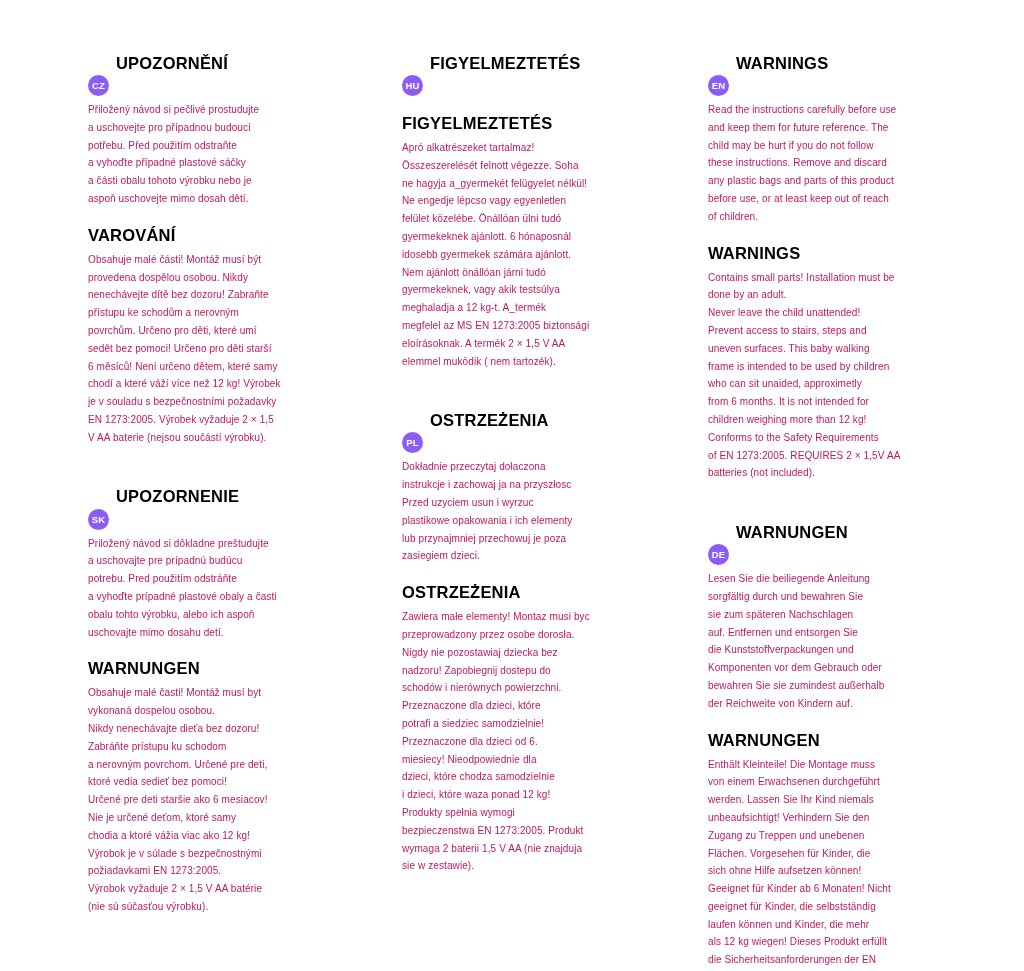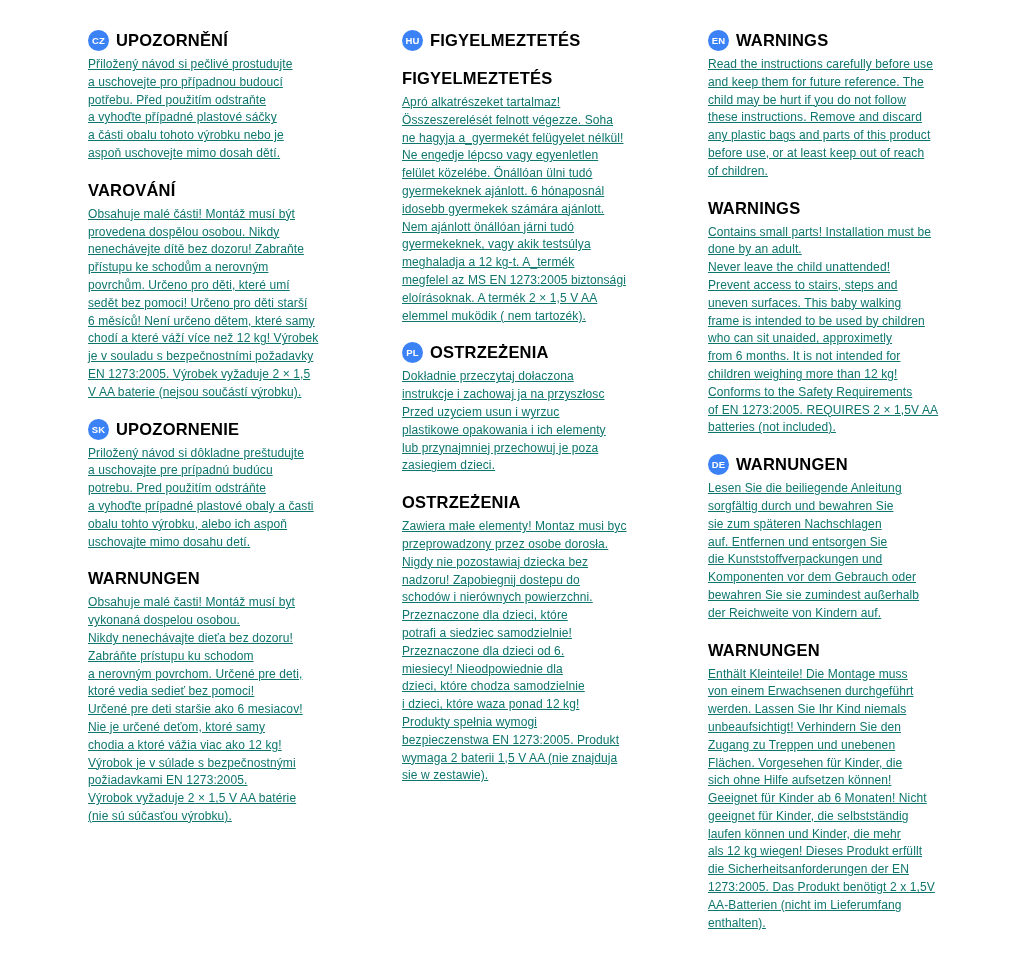--- a/index.html
+++ b/index.html
@@ -27,42 +27,42 @@
     align-items: center;
     gap: 7px;
     min-height: 21px;
     margin-bottom: 5px;
   }
   .badge {
     flex: 0 0 auto;
     width: 21px;
     height: 21px;
     border-radius: 50%;
-    background: #3b82f6;
+    background: #8b5cf6;
     color: #ffffff;
     font-size: 9.5px;
     font-weight: 700;
     letter-spacing: 0.2px;
     display: flex;
     align-items: center;
     justify-content: center;
+    margin-top: 45px;
   }
   .heading {
     font-size: 16.5px;
     font-weight: 700;
     color: #000000;
     letter-spacing: 0.2px;
   }
   .body {
-    font-size: 12px;
+    font-size: 10px;
     line-height: 17.8px;
-    color: #0f766e;
+    color: #be185d;
     letter-spacing: 0.1px;
     white-space: pre-line;
-    text-decoration: underline;
   }
 </style>
 </head>
 <body>
 
 <div class="page">
   <div class="cols">
 
     <div class="col">
 

